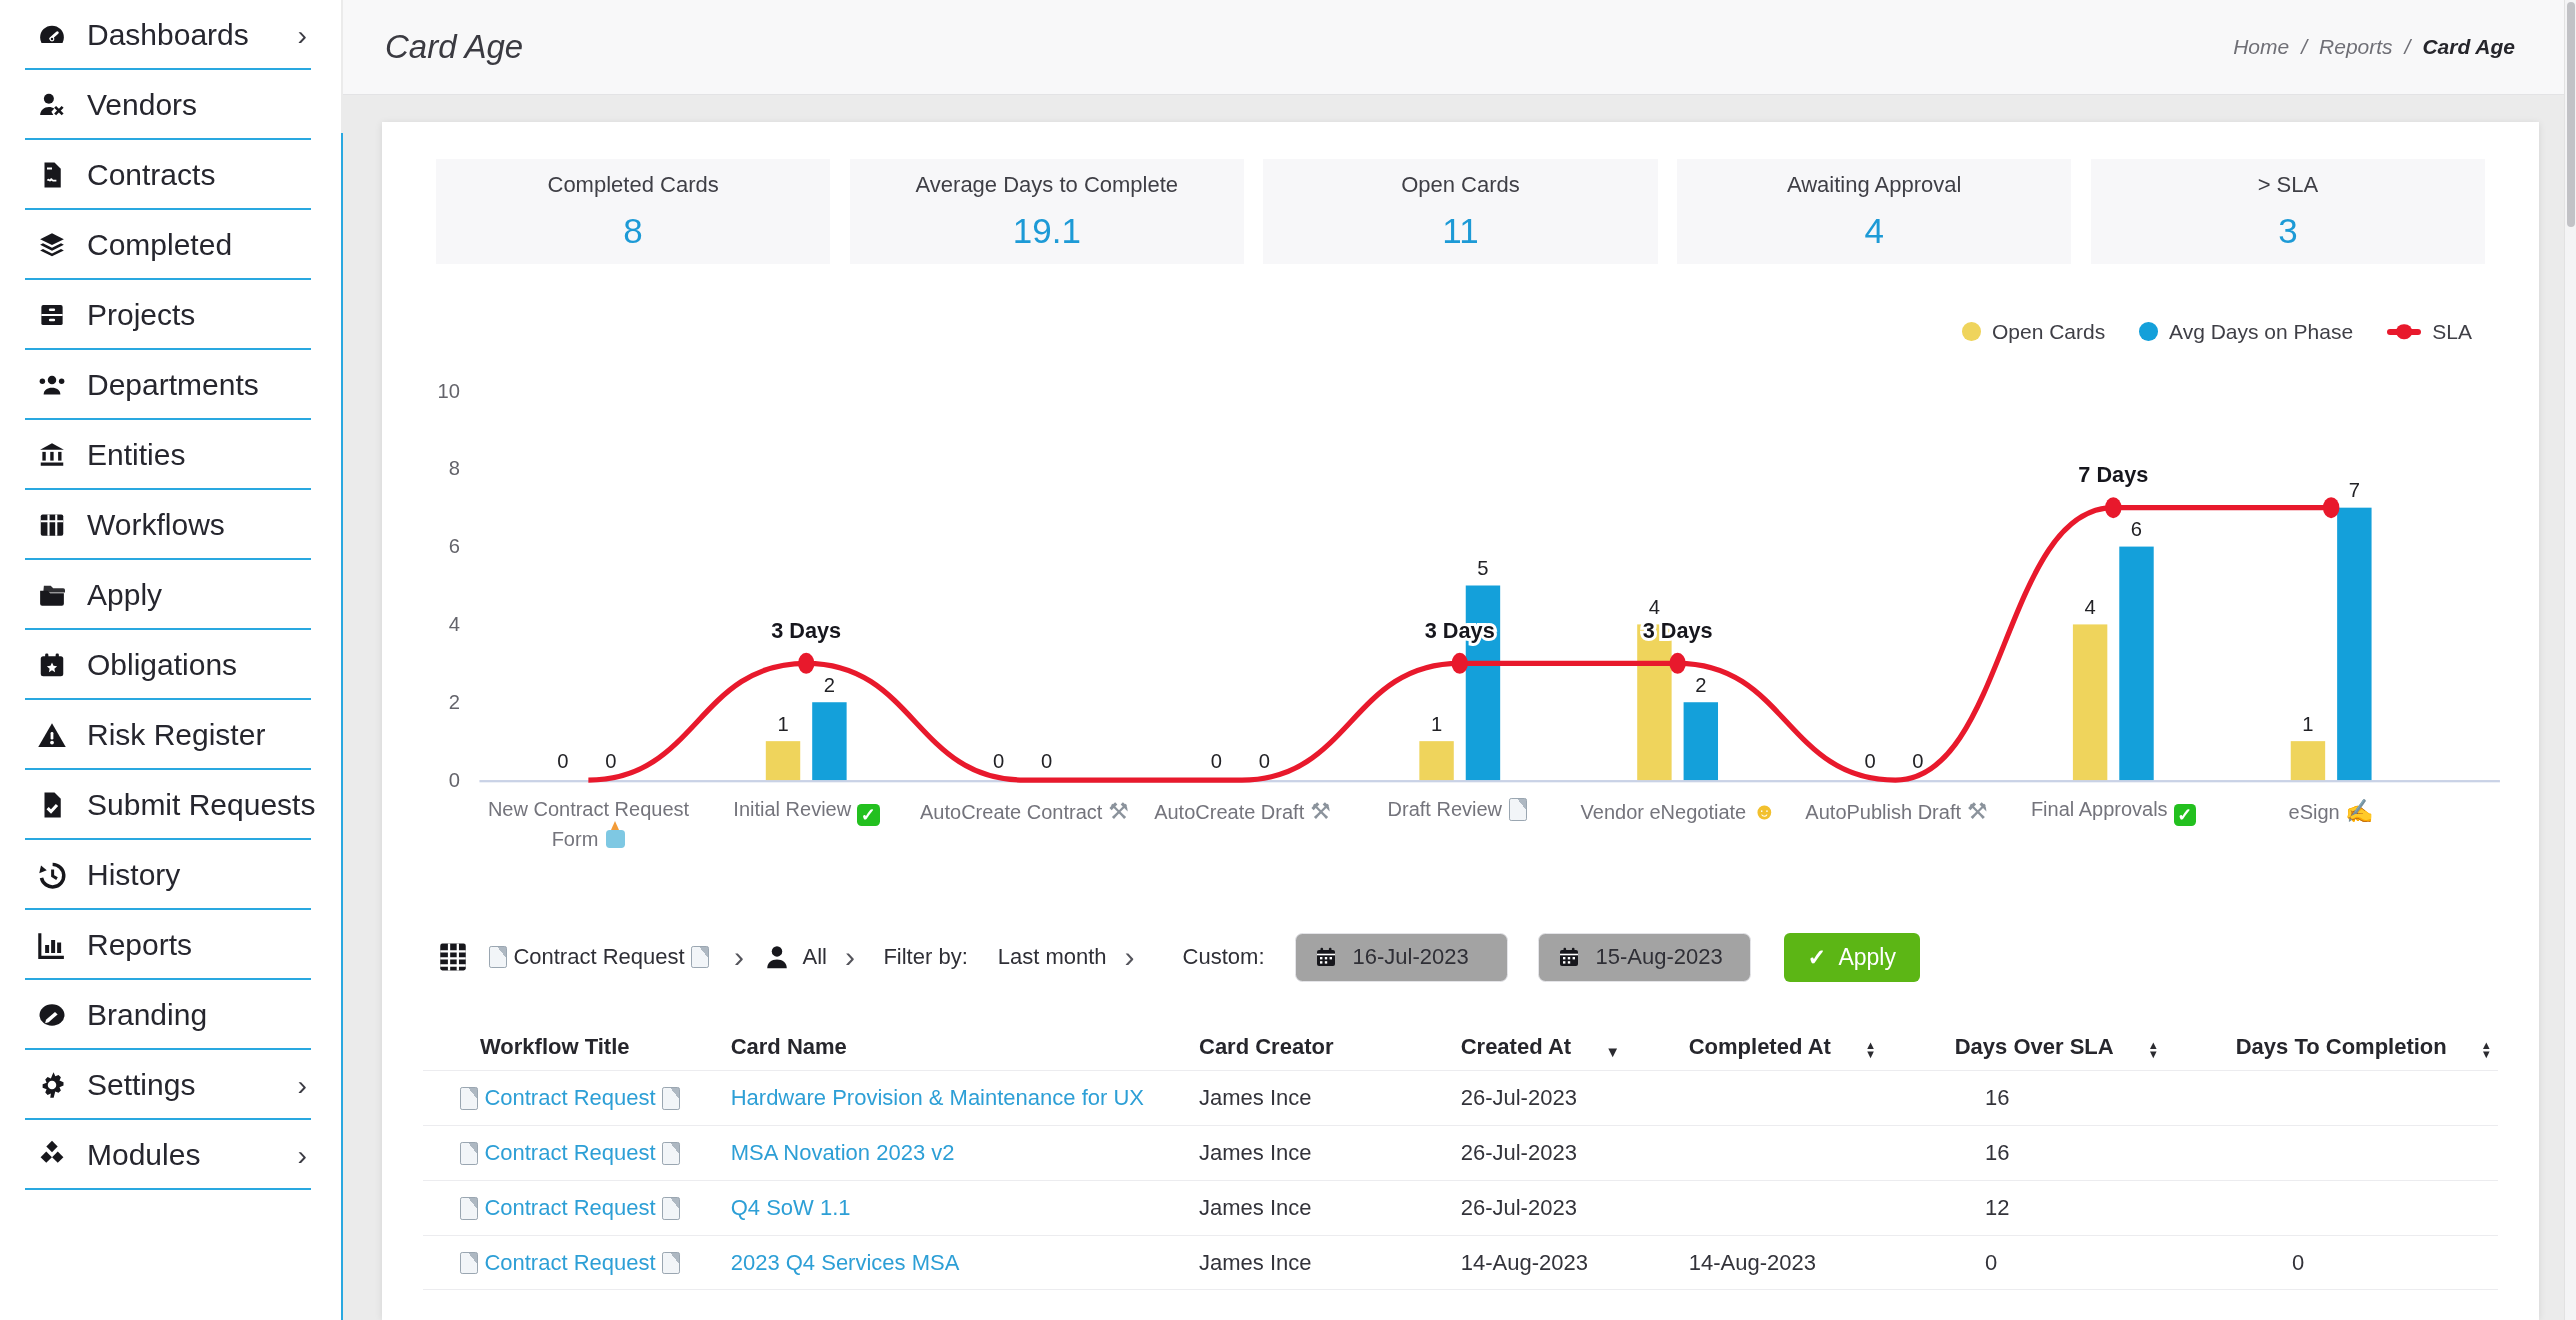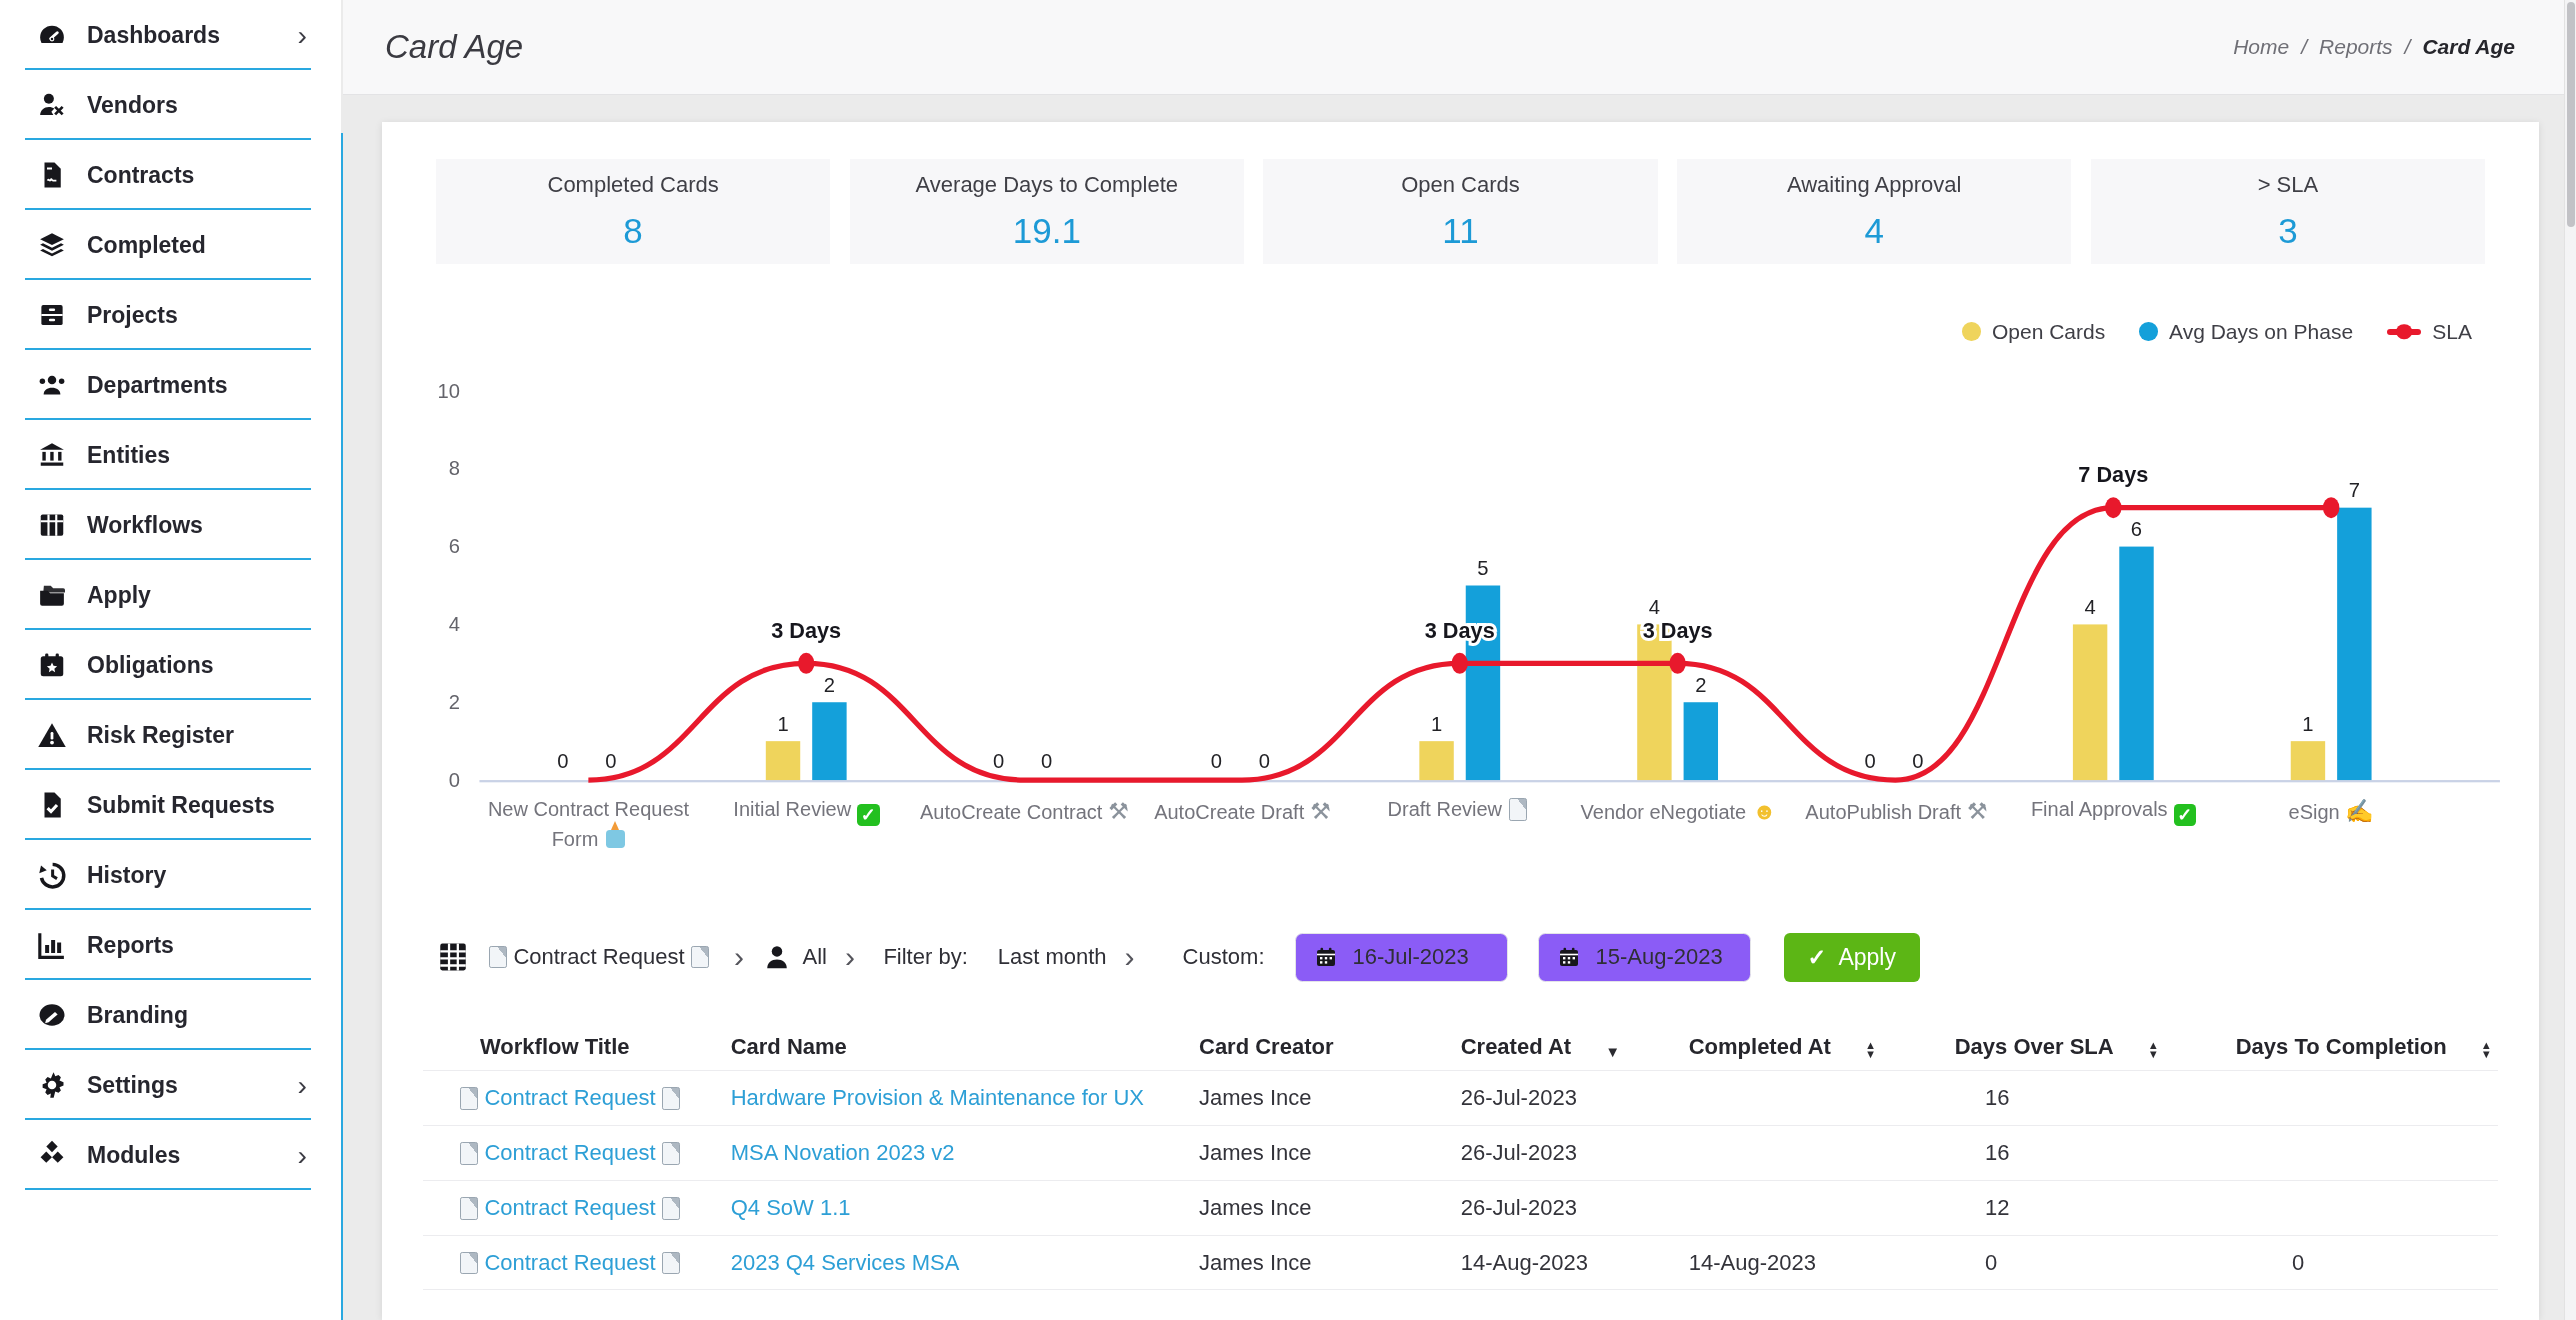--- a/index.html
+++ b/index.html
@@ -11,21 +11,21 @@
   .side-divider { position:absolute; left:341px; top:133px; bottom:0; width:2.2px; background:#29a8e0; z-index:7; }
   .logo-row { height:135px; display:flex; align-items:center; gap:16.5px; padding-left:27px;
               border-bottom:3px solid #29a8e0; }
   .logo-svg { width:66px; height:66px; }
   .brand { font-size:35px; color:#b4b4b6; font-weight:600; letter-spacing:0.4px; }
   .nav-item { position:relative; height:70px; display:flex; align-items:center; padding-left:37px; cursor:pointer; background:#fff; }
   .nav-item::after { content:""; position:absolute; left:25px; right:30px; bottom:0; border-bottom:2.2px solid #29a8e0; }
   .ico { display:inline-flex; }
   .ico svg { width:100%; height:100%; fill:#17171c; }
   .nav-item .ico { width:30px; height:30px; flex:0 0 30px; }
-  .nav-label { margin-left:20px; font-size:23px; color:#26262e;font-weight:bold; }
+  .nav-label { margin-left:20px; font-size:30px; color:#26262e; }
   .nav-chev { margin-left:auto; margin-right:34px; font-size:28.4px; color:#3c3c44; }
 
   
   .topbar { position:absolute; left:343px; right:0; top:0; height:95px; background:#f8f8f9;
             border-bottom:1.5px solid #e3e3e5; z-index:4;font-style:italic; }
   .page-title { position:absolute; left:42px; top:50%; transform:translateY(-50%);
                 font-size:33px; color:#3a3a41; font-weight:500; }
   .breadcrumb { position:absolute; right:61px; top:50%; transform:translateY(-50%);
                 font-size:21px; color:#6f6f76; display:flex; gap:12px; align-items:center; }
   .crumb { color:#6f6f76; cursor:pointer; }
@@ -78,21 +78,21 @@
   .filter-row { position:absolute; left:54px; right:37px; top:808px; height:54px;
                 display:flex; align-items:center; font-size:22px; color:#2f2f36; }
   .filter-row .ico.big { width:34px; height:34px; margin-right:12px; }
   .filter-row .ico.mid { width:30px; height:30px; margin-right:10.5px; }
   .chip { display:flex; align-items:center; cursor:pointer; }
   .chev { font-size:30px; color:#55555c; margin:0 18px; cursor:pointer; }
   .flabel { margin-left:10.5px; }
   .fval { cursor:pointer; }
   .gap-l { margin-left:30px; }
   .date-box { display:flex; align-items:center; gap:15px; width:213px; height:49px;
-              border:1.5px solid #e4e4e8; border-radius:7.5px; background:#8b5cf6; padding-left:18px;
+              border:1.5px solid #e4e4e8; border-radius:7.5px; background:#a3a3a3; padding-left:18px;
               margin-left:30px; font-size:22px; cursor:pointer; }
   .date-box .ico { width:24px; height:24px; }
   .apply-btn { display:flex; align-items:center; gap:12px; height:49px; padding:0 24px;
                background:#5cb615; border:0; border-radius:6px; color:#fff; font-size:23px;
                margin-left:33px; cursor:pointer; font-family:inherit; }
   .apply-check { font-size:22.5px; font-weight:700; }
 
   
   .table { position:absolute; left:41px; right:41px; top:902px; }
   .thead, .trow { display:grid; grid-template-columns:289px 442px 288px 228px 266px 281px 1fr; align-items:center; }

